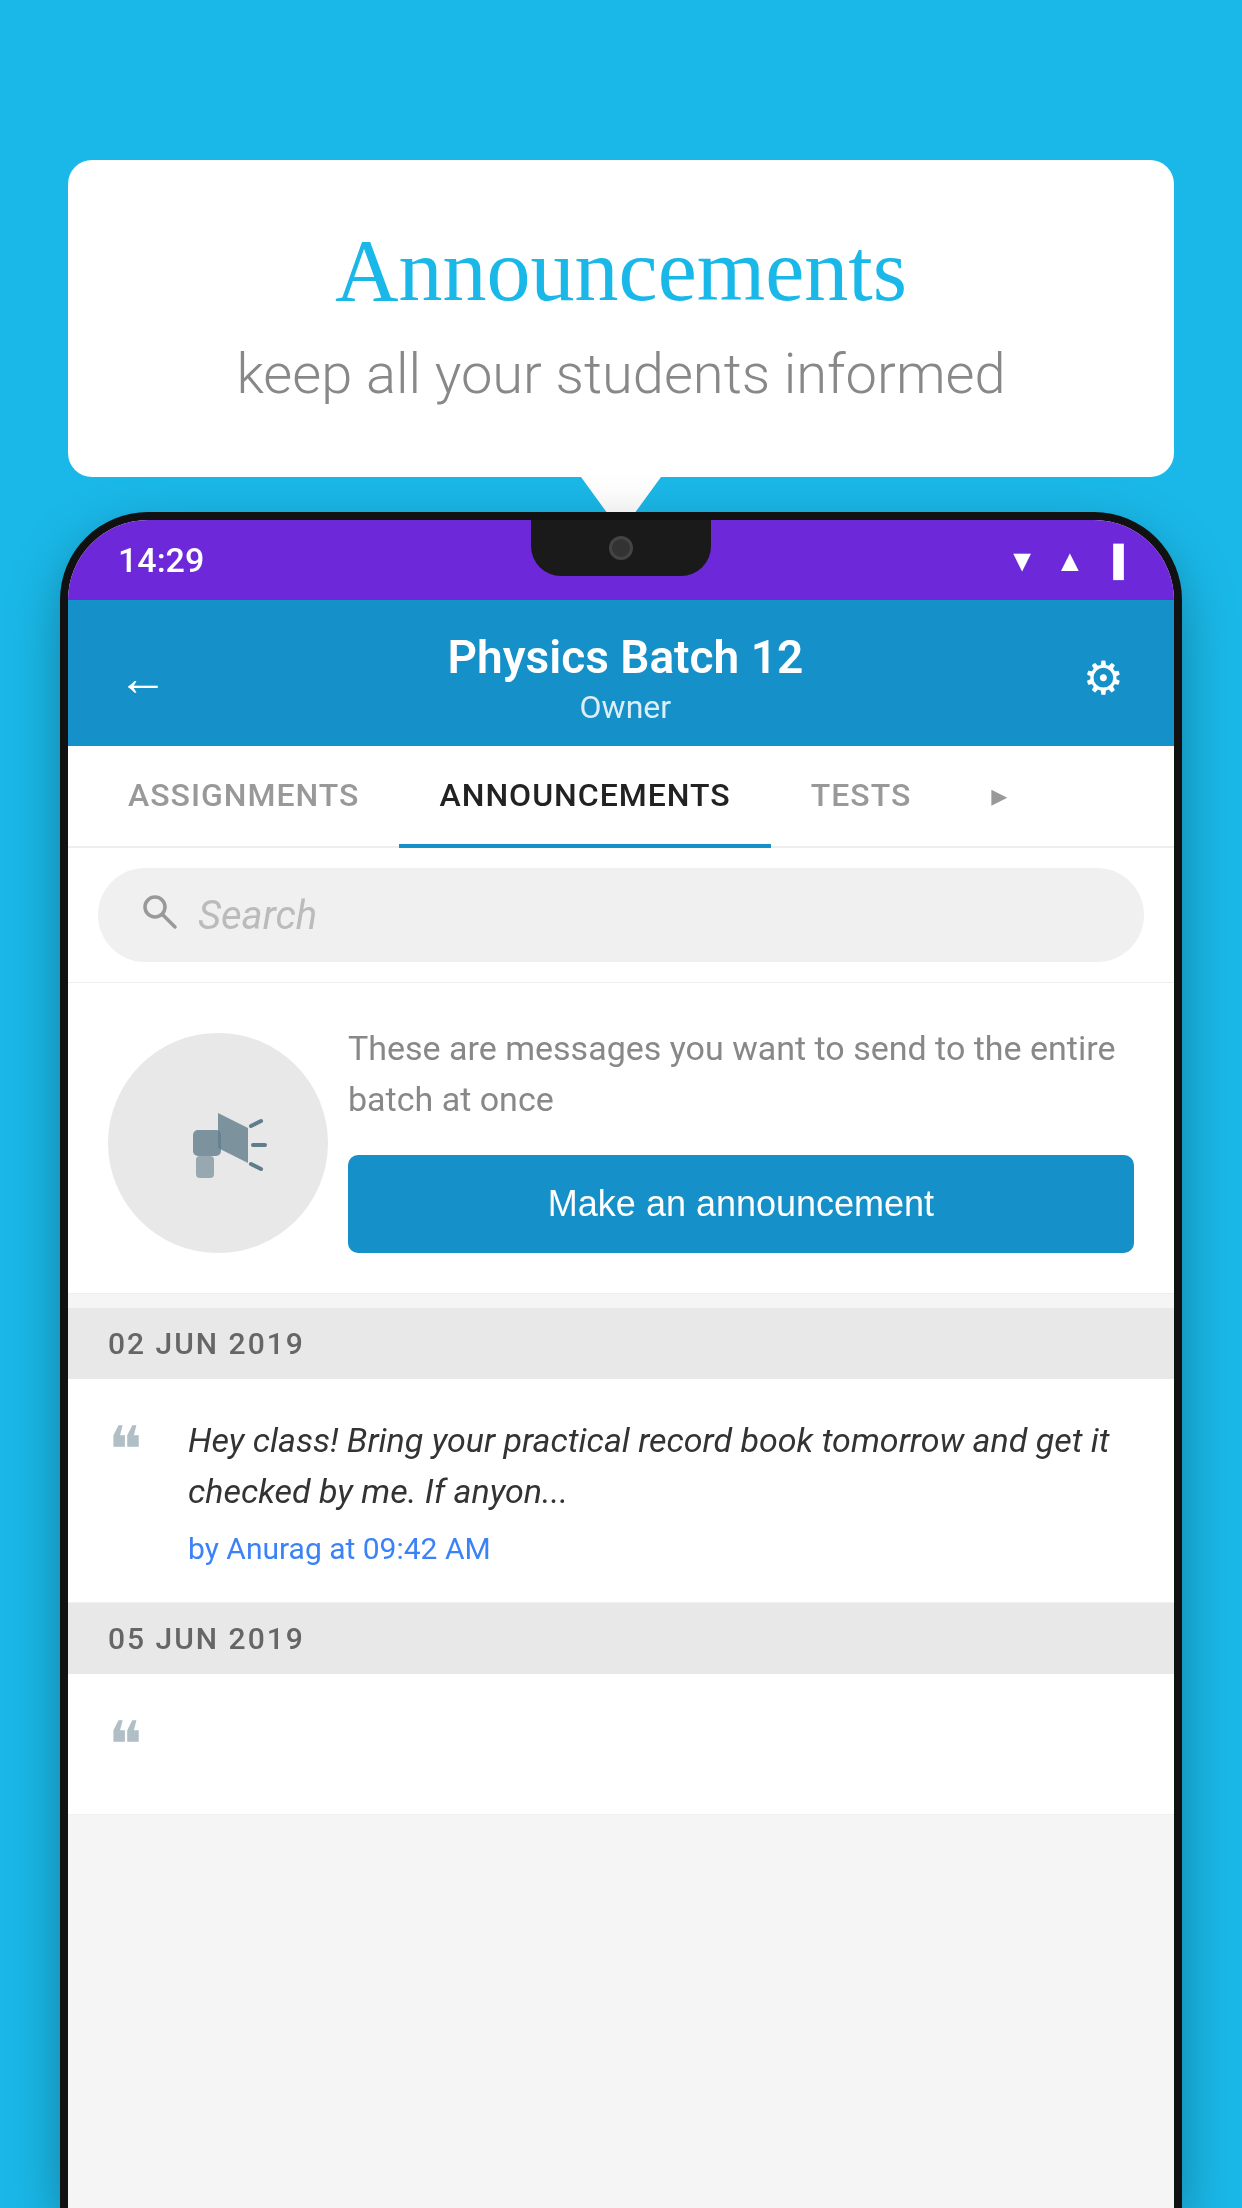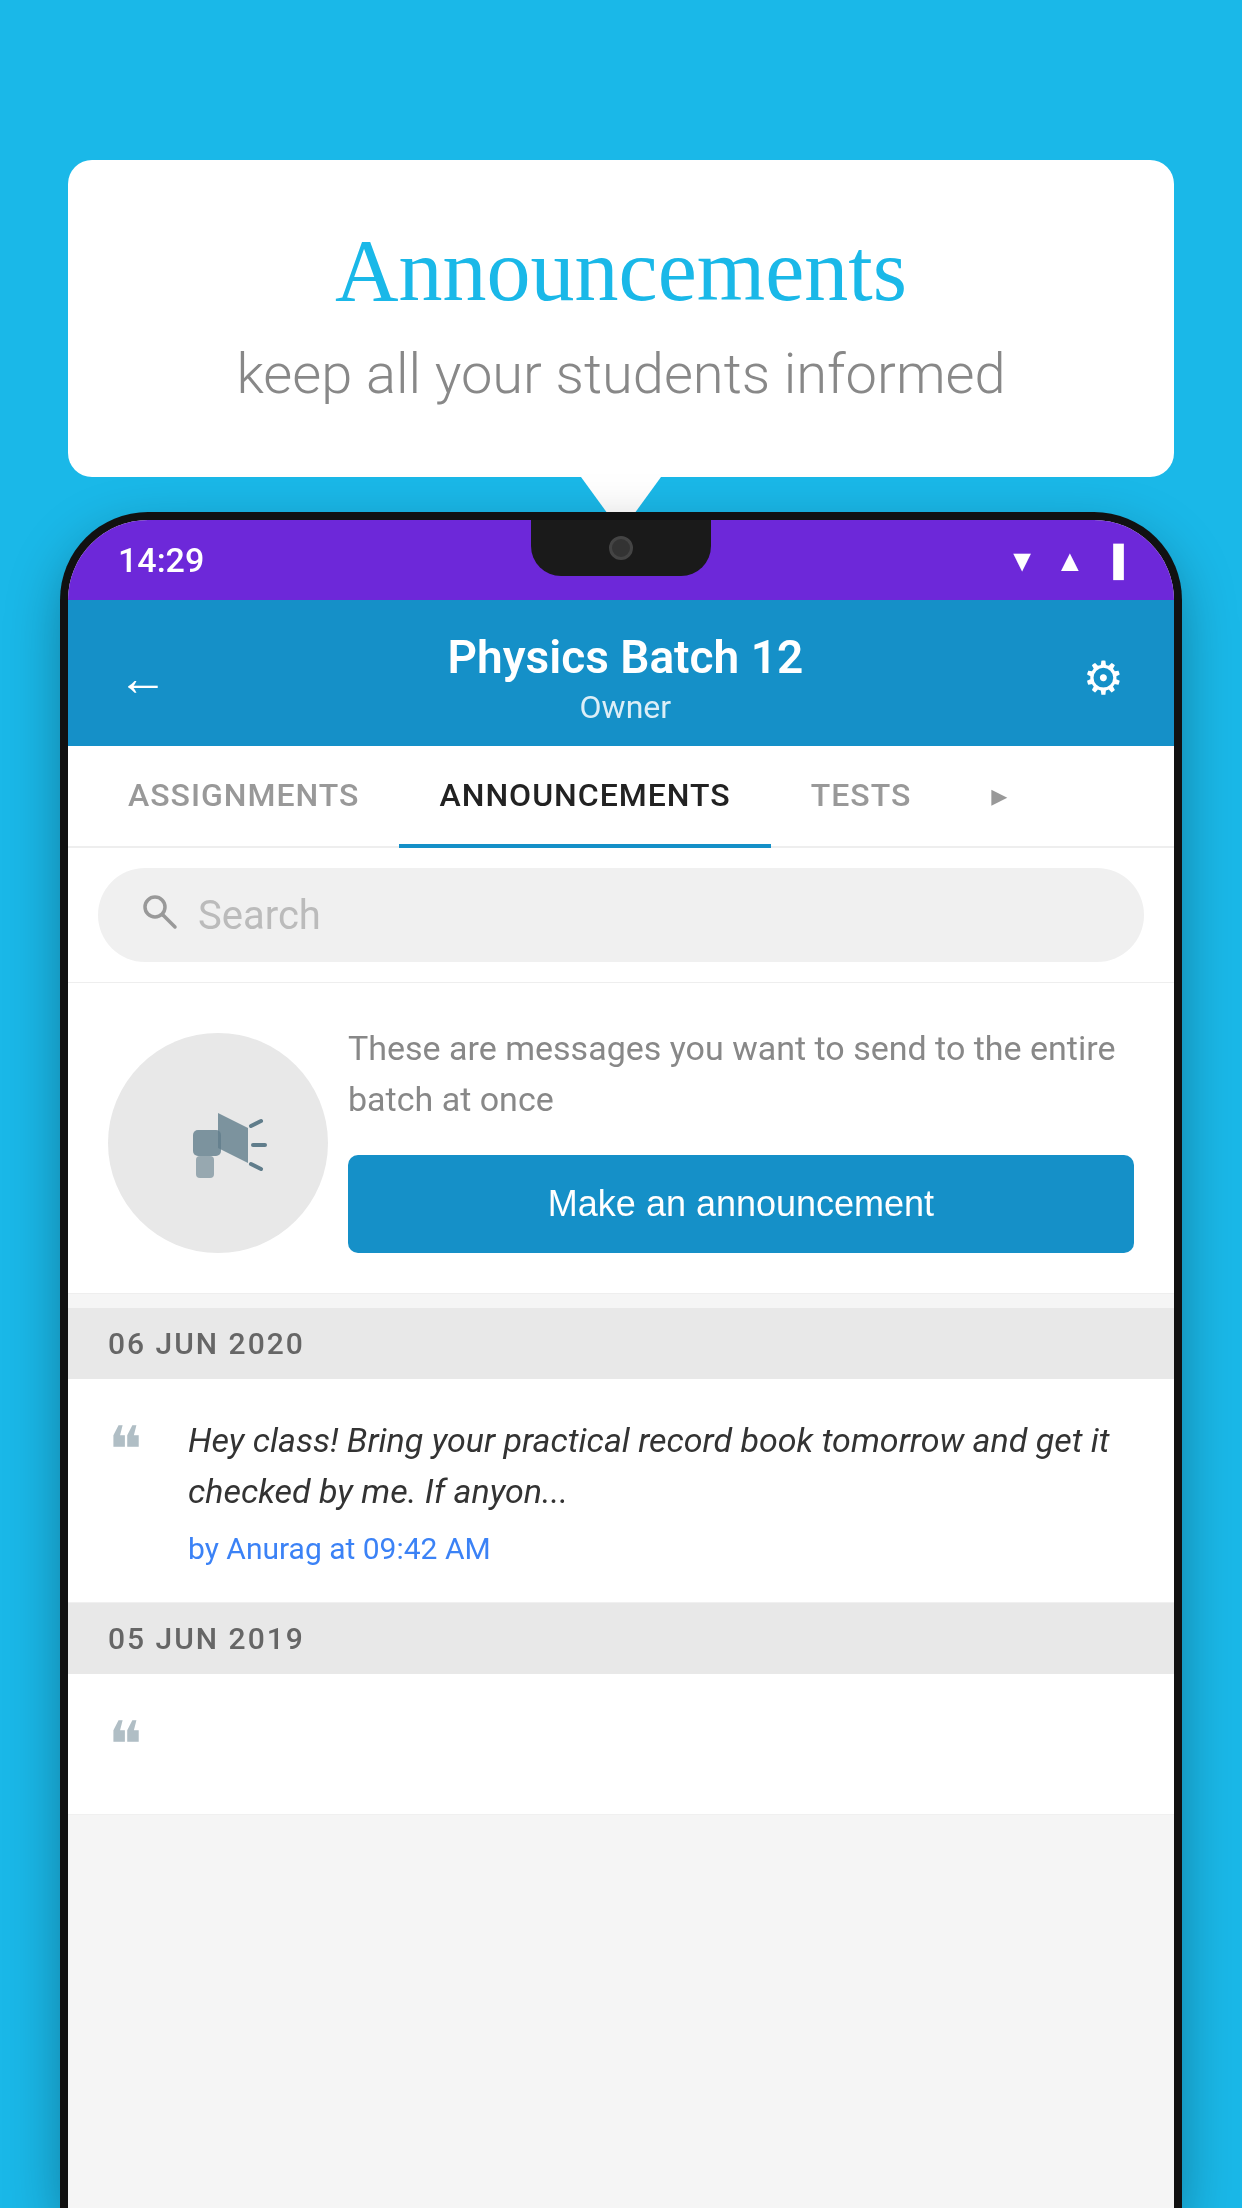--- a/index.html
+++ b/index.html
@@ -196,20 +196,21 @@
       background: #f5f5f5;
       flex: 1;
       overflow: hidden;
     }
 
     
     .search-bar-wrapper {
       background: #fff;
       padding: 20px 30px;
       border-bottom: 1px solid #eee;
+      font-style: italic;
     }
 
     .search-bar {
       background: #f0f0f0;
       border-radius: 50px;
       display: flex;
       align-items: center;
       padding: 22px 40px;
       gap: 20px;
     }
@@ -407,21 +408,21 @@
               <line x1="88" y1="76" x2="98" y2="81" stroke="#607d8b" stroke-width="4" stroke-linecap="round"></line>
             </svg>
           </div>
           <div class="promo-content">
             <div class="promo-text">These are messages you want to send to the entire batch at once</div>
             <button class="make-announcement-btn">Make an announcement</button>
           </div>
         </div>
 
         <div class="date-divider">
-          <span class="date-part">06  JUN  2020</span>
+          <span class="date-part">02  JUN  2019</span>
         </div>
 
         <div class="announcement-item">
           <div class="quote-icon">❝</div>
           <div class="announcement-text">
             <div class="announcement-message">Hey class! Bring your practical record book tomorrow and get it checked by me. If anyon...</div>
             <div class="announcement-meta">by Anurag at 09:42 AM</div>
           </div>
         </div>
 

